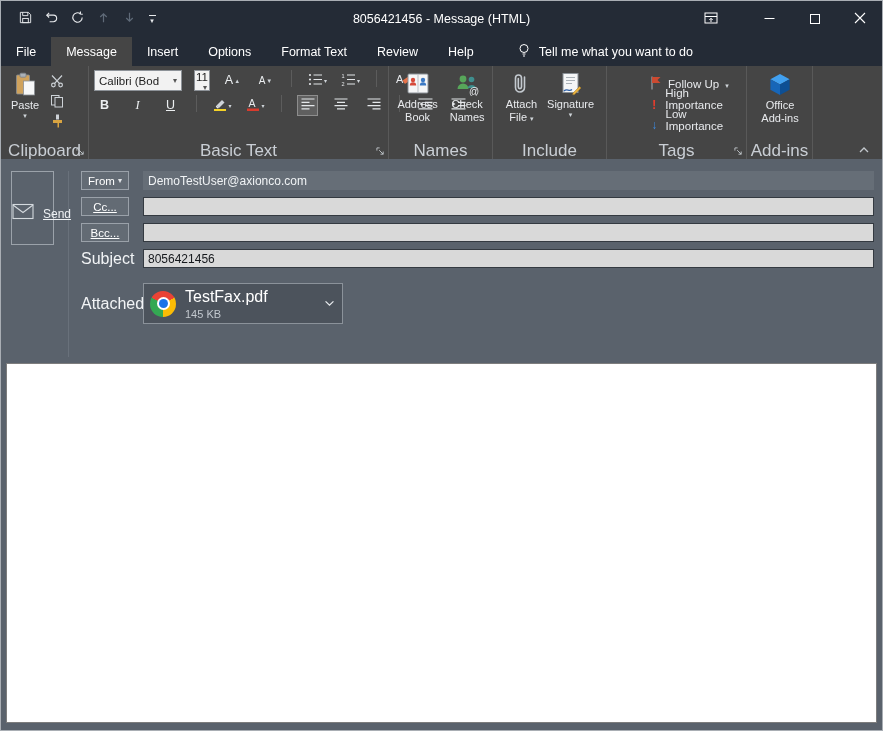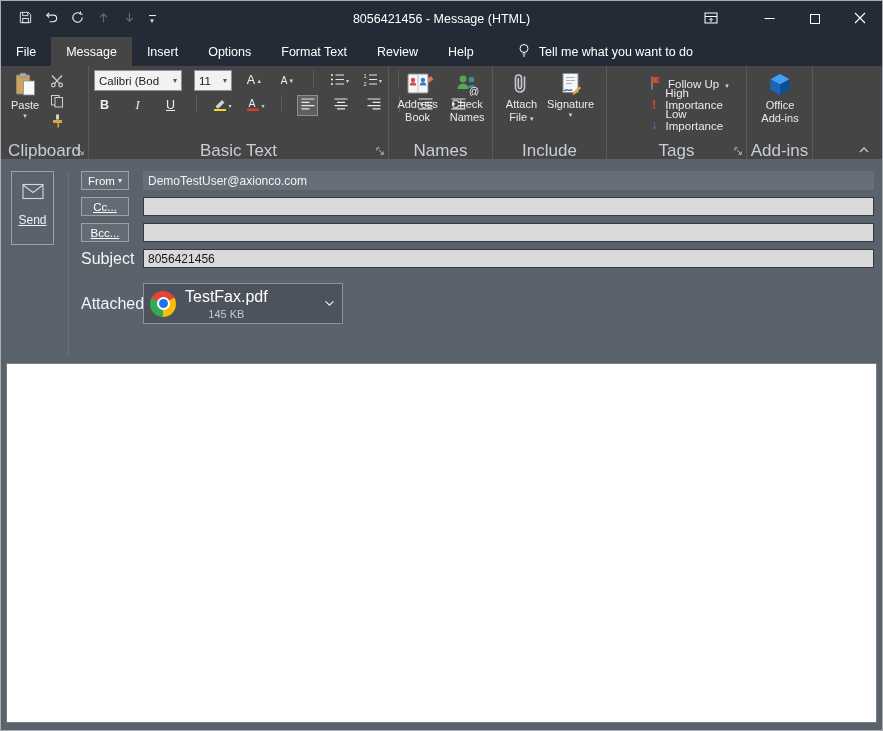--- a/index.html
+++ b/index.html
@@ -39,50 +39,50 @@
   .bigbtn .bicon { margin-bottom:2px; line-height:0; }
   .caret-sm { font-size:7px; color:#cfd4d9; line-height:8px; }
   .smallcol { display:flex; flex-direction:column; gap:4px; padding-top:3px; margin-left:3px; }
   .sbtn { width:20px; height:16px; display:flex; align-items:center; justify-content:center; line-height:0; }
 
   .btcol { display:flex; flex-direction:column; }
   .btrow { display:flex; align-items:flex-start; height:25px; gap:12px; }
   .combo { background:#f2f2f2; border:1px solid #8d9298; height:21px; color:#222; font-size:11.5px; display:flex; align-items:center; padding:0 4px; }
   .combo .carr { margin-left:auto; font-size:8px; color:#555; padding-left:4px; }
   .combo.font { width:88px; }
-  .combo.size { width:38px; }
+  .combo.size { width:16px;flex-direction:column; }
   .rbtn { min-width:21px; height:21px; display:flex; align-items:center; justify-content:center; font-size:12.5px; color:#eceff1; line-height:1; }
   .rbtn.selected { background:#5f5f5f; box-shadow:inset 0 0 0 1px #8d8d8d; }
   .rbtn .tinytri { font-size:6px; margin-left:1px; color:#cfd4d9; }
   .bld { font-weight:bold; }
   .itl { font-style:italic; font-family:"Liberation Serif", serif; }
   .und { text-decoration:underline; }
   .vsep { width:1px; height:17px; background:#5c5c5c; margin:0 3px; }
 
   .tagcol { display:flex; flex-direction:column; padding:1px 2px 0 2px; }
   .tagrow { display:flex; align-items:flex-end; gap:6px; height:21px; font-size:11.5px; padding:0 8px 0 4px;margin-left:31px; }
   .tagicon { width:13px; display:flex; justify-content:center; line-height:0; }
   .imp-high { color:#e23d2e; font-weight:bold; font-size:13px; line-height:13px; }
   .imp-low { color:#3b8ae0; font-weight:bold; font-size:12px; line-height:13px; }
 
   
   .composer { height:198px; display:flex; padding:12px 8px 0 10px; background:#5a626c; }
   .send-col { width:58px; min-width:58px; border-right:1px solid #69717b; margin-right:12px; }
-  .send-box { width:43px; height:74px; border:1px solid #9ba2aa; display:flex; flex-direction:column; align-items:center; padding-top:11px; gap:9px; color:#eef1f4; }
+  .send-box { width:43px; height:74px; border:1px solid #9ba2aa; display:flex; flex-direction:row; align-items:center; padding-top:11px; gap:9px; color:#eef1f4; }
   .send-label { font-size:12px; text-decoration:underline; }
   .fields { flex:1; display:flex; flex-direction:column; }
   .frow { display:flex; align-items:center; margin-bottom:7px; height:19px; }
   .hdr-btn { width:48px; min-width:48px; height:19px; background:#636b74; border:1px solid #9aa1a9; color:#fff; font-size:11.5px; display:flex; align-items:center; justify-content:center; margin-right:14px; }
   .hdr-btn .ul { text-decoration:underline; }
   .hdr-btn .fcaret { font-size:8px; margin-left:3px; color:#e2e5e8; }
   .hdr-label { width:48px; min-width:48px; margin-right:14px; font-size:16px; color:#f2f4f6; }
   .field { flex:1; height:19px; background:#d9d9d9; border:1px solid #343a41; font-size:12px; color:#16191d; padding:0 4px; font-family:"Liberation Sans", sans-serif; outline:none; }
   .field.addr { text-decoration:underline; }
   .from-band { flex:1; height:19px; display:flex; align-items:center; background:rgba(255,255,255,0.08); color:#f0f3f5; font-size:12px; padding:0 5px; }
-  .attach-row { margin-top:8px; margin-bottom:0; height:auto; align-items:flex-start;text-align:center; }
+  .attach-row { margin-top:8px; margin-bottom:0; height:auto; align-items:flex-start; }
   .attach-row .hdr-label { margin-top:12px; }
   .chip { width:200px; height:41px; background:#4c535c; border:1px solid #8b929a; display:flex; align-items:center; padding-left:6px; }
   .chip-meta { margin-left:9px; display:flex; flex-direction:column; gap:2px; }
   .chip-name { font-size:16px; color:#fff; }
   .chip-size { font-size:11px; color:#c2c8ce; }
   .chip-dd { margin-left:auto; width:26px; height:100%; display:flex; align-items:center; justify-content:center; }
   .chrome-icon { width:26px; height:26px; min-width:26px; border-radius:50%;
     background:conic-gradient(from -60deg, #ea4335 0 120deg, #fbbc05 120deg 240deg, #34a853 240deg 360deg);
     position:relative; }
   .chrome-icon .ring { position:absolute; inset:6.5px; background:#fff; border-radius:50%; }

